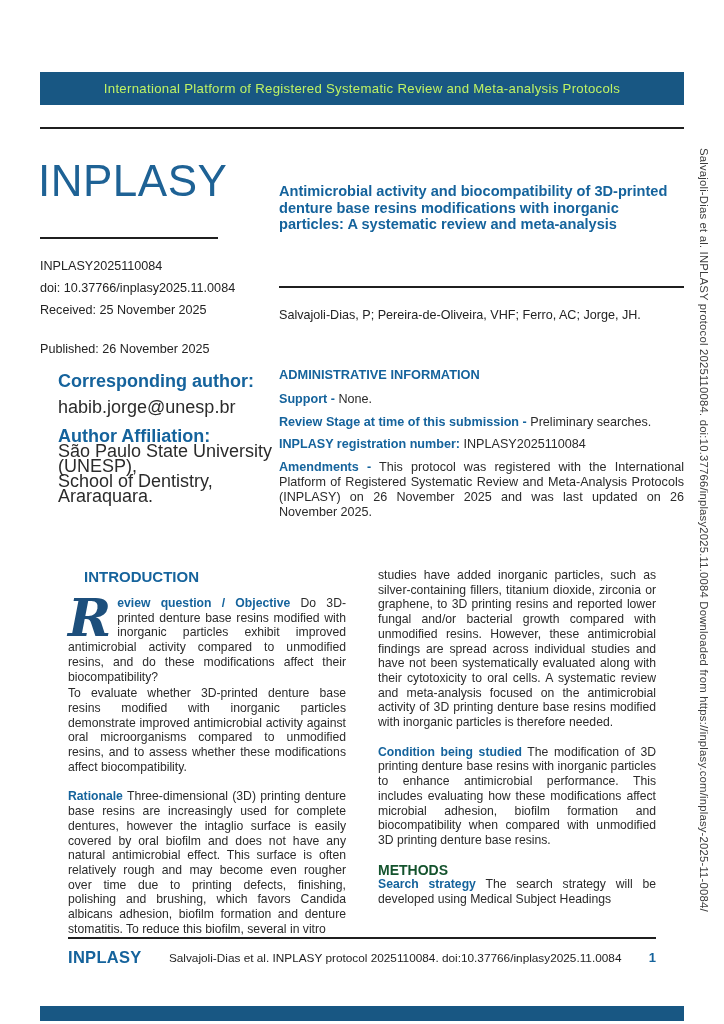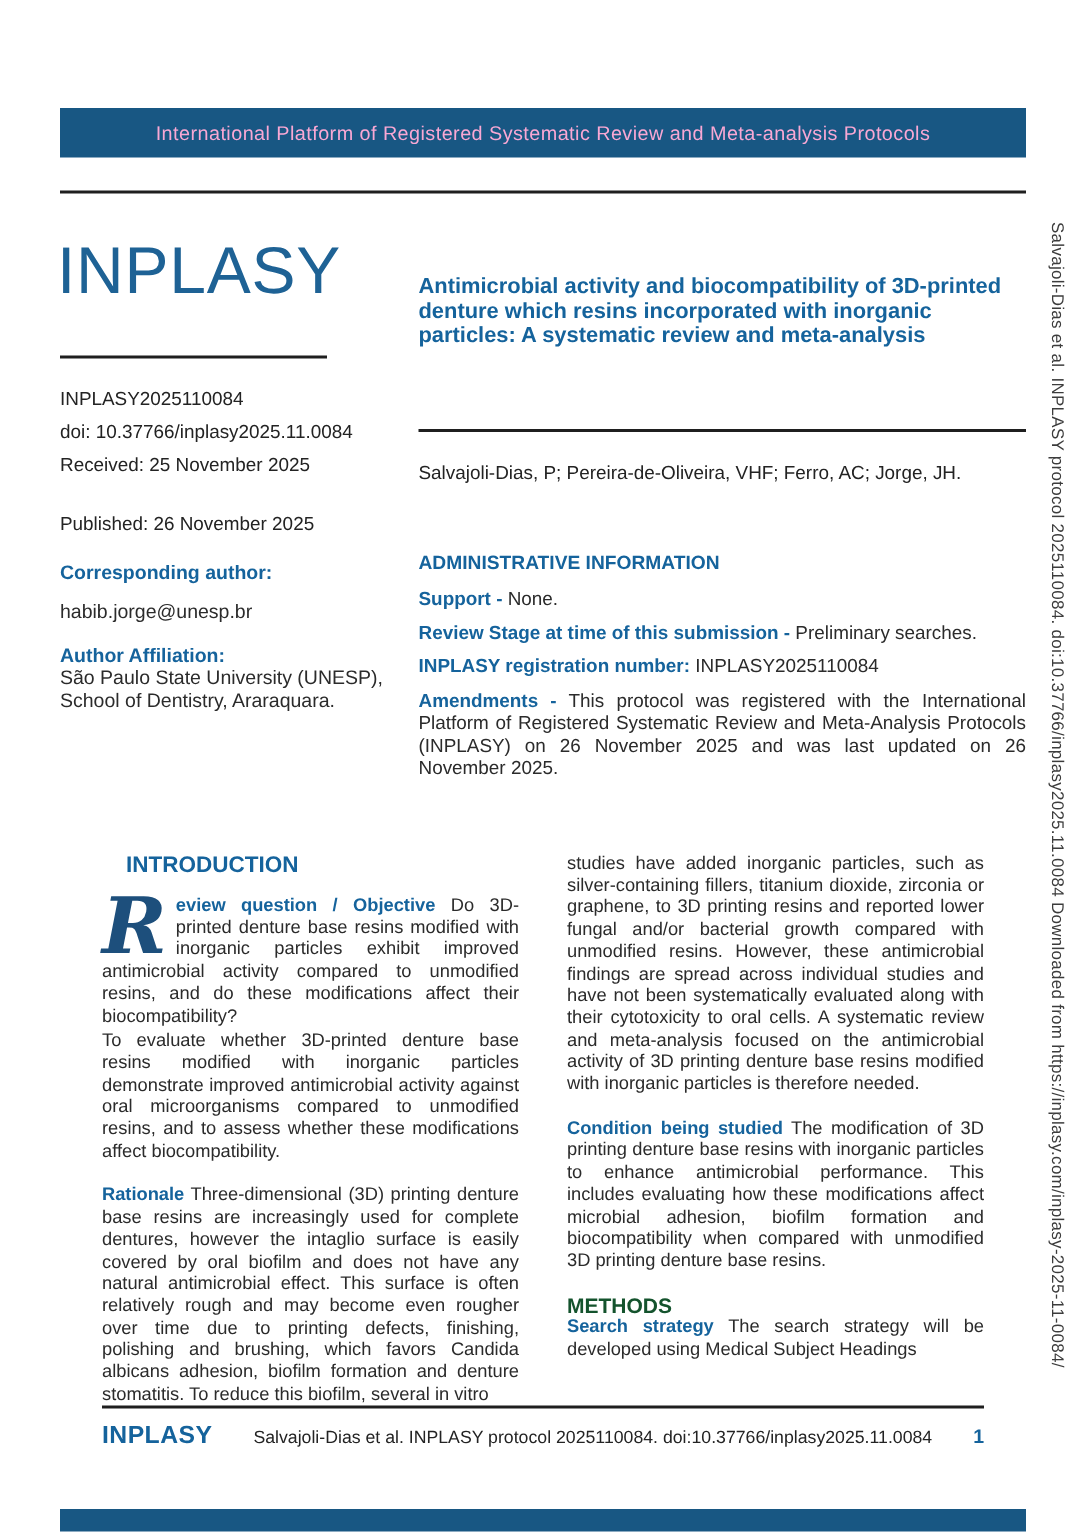--- a/index.html
+++ b/index.html
@@ -5,37 +5,37 @@
   html,body{margin:0;padding:0;background:#ffffff;}
   #page{
     position:relative;width:724px;height:1024px;background:#ffffff;overflow:hidden;
     font-family:"Liberation Sans",sans-serif;color:#2b2b2b;
   }
   
   .banner{
     position:absolute;left:40px;top:72px;width:644px;height:33px;background:#185783;
     display:flex;align-items:center;justify-content:center;
   }
-  .banner span{color:#f9a8d4;font-size:13.2px;letter-spacing:0.3px;}
+  .banner span{color:#bef264;font-size:13.2px;letter-spacing:0.3px;}
   .rule{position:absolute;background:#1f1f1f;}
   .rule-top{left:40px;top:127px;width:644px;height:2.4px;}
   .rule-logo{left:40px;top:237px;width:178px;height:2px;}
   .rule-title{left:279px;top:286px;width:405px;height:2.4px;}
   .rule-footer{left:68px;top:937px;width:588px;height:2px;}
   
   .logo{position:absolute;left:38px;top:156px;font-size:44px;color:#1e6295;letter-spacing:0.5px;}
   .meta{position:absolute;left:40px;top:255px;font-size:12.6px;line-height:22px;color:#232323;}
   .meta .pub{margin-top:17px;}
   .title{
     position:absolute;left:279px;top:183px;width:398px;
     font-size:14.6px;font-weight:bold;color:#15639c;line-height:16.6px;
   }
   .authors{position:absolute;left:279px;top:308px;width:405px;font-size:12.6px;color:#232323;}
   
-  .contact{position:absolute;left:40px;top:374px;width:228px;font-size:13px;line-height:15px;}
+  .contact{position:absolute;left:58px;top:374px;width:228px;font-size:18px;line-height:15px;}
   .contact p{margin:0;}
   .gap-s{height:11px;}
   .gap-m{height:14px;}
   .blue-b{color:#15639c;font-weight:bold;}
   
   .admin{position:absolute;left:279px;top:368px;width:405px;font-size:12.6px;line-height:14.8px;}
   .admin h3{margin:0 0 9px 0;font-size:12.8px;color:#15639c;}
   .admin p.row{margin:0 0 8px 0;}
   .admin p.amend{margin:3px 0 0 0;text-align:justify;}
   
@@ -77,21 +77,21 @@
   <div class="logo">INPLASY</div>
   <div class="rule rule-logo"></div>
 
   <div class="meta">
     <div>INPLASY2025110084</div>
     <div>doi: 10.37766/inplasy2025.11.0084</div>
     <div>Received: 25 November 2025</div>
     <div class="pub">Published: 26 November 2025</div>
   </div>
 
-  <div class="title">Antimicrobial activity and biocompatibility of 3D-printed denture which resins incorporated with inorganic particles: A systematic review and meta-analysis</div>
+  <div class="title">Antimicrobial activity and biocompatibility of 3D-printed denture base resins modifications with inorganic particles: A systematic review and meta-analysis</div>
   <div class="rule rule-title"></div>
   <div class="authors">Salvajoli-Dias, P; Pereira-de-Oliveira, VHF; Ferro, AC; Jorge, JH.</div>
 
   <div class="contact">
     <p class="blue-b">Corresponding author:</p>
     <div class="gap-s"></div>
     <p>habib.jorge@unesp.br</p>
     <div class="gap-m"></div>
     <p class="blue-b">Author Affiliation:</p>
     <p>São Paulo State University (UNESP),</p>

